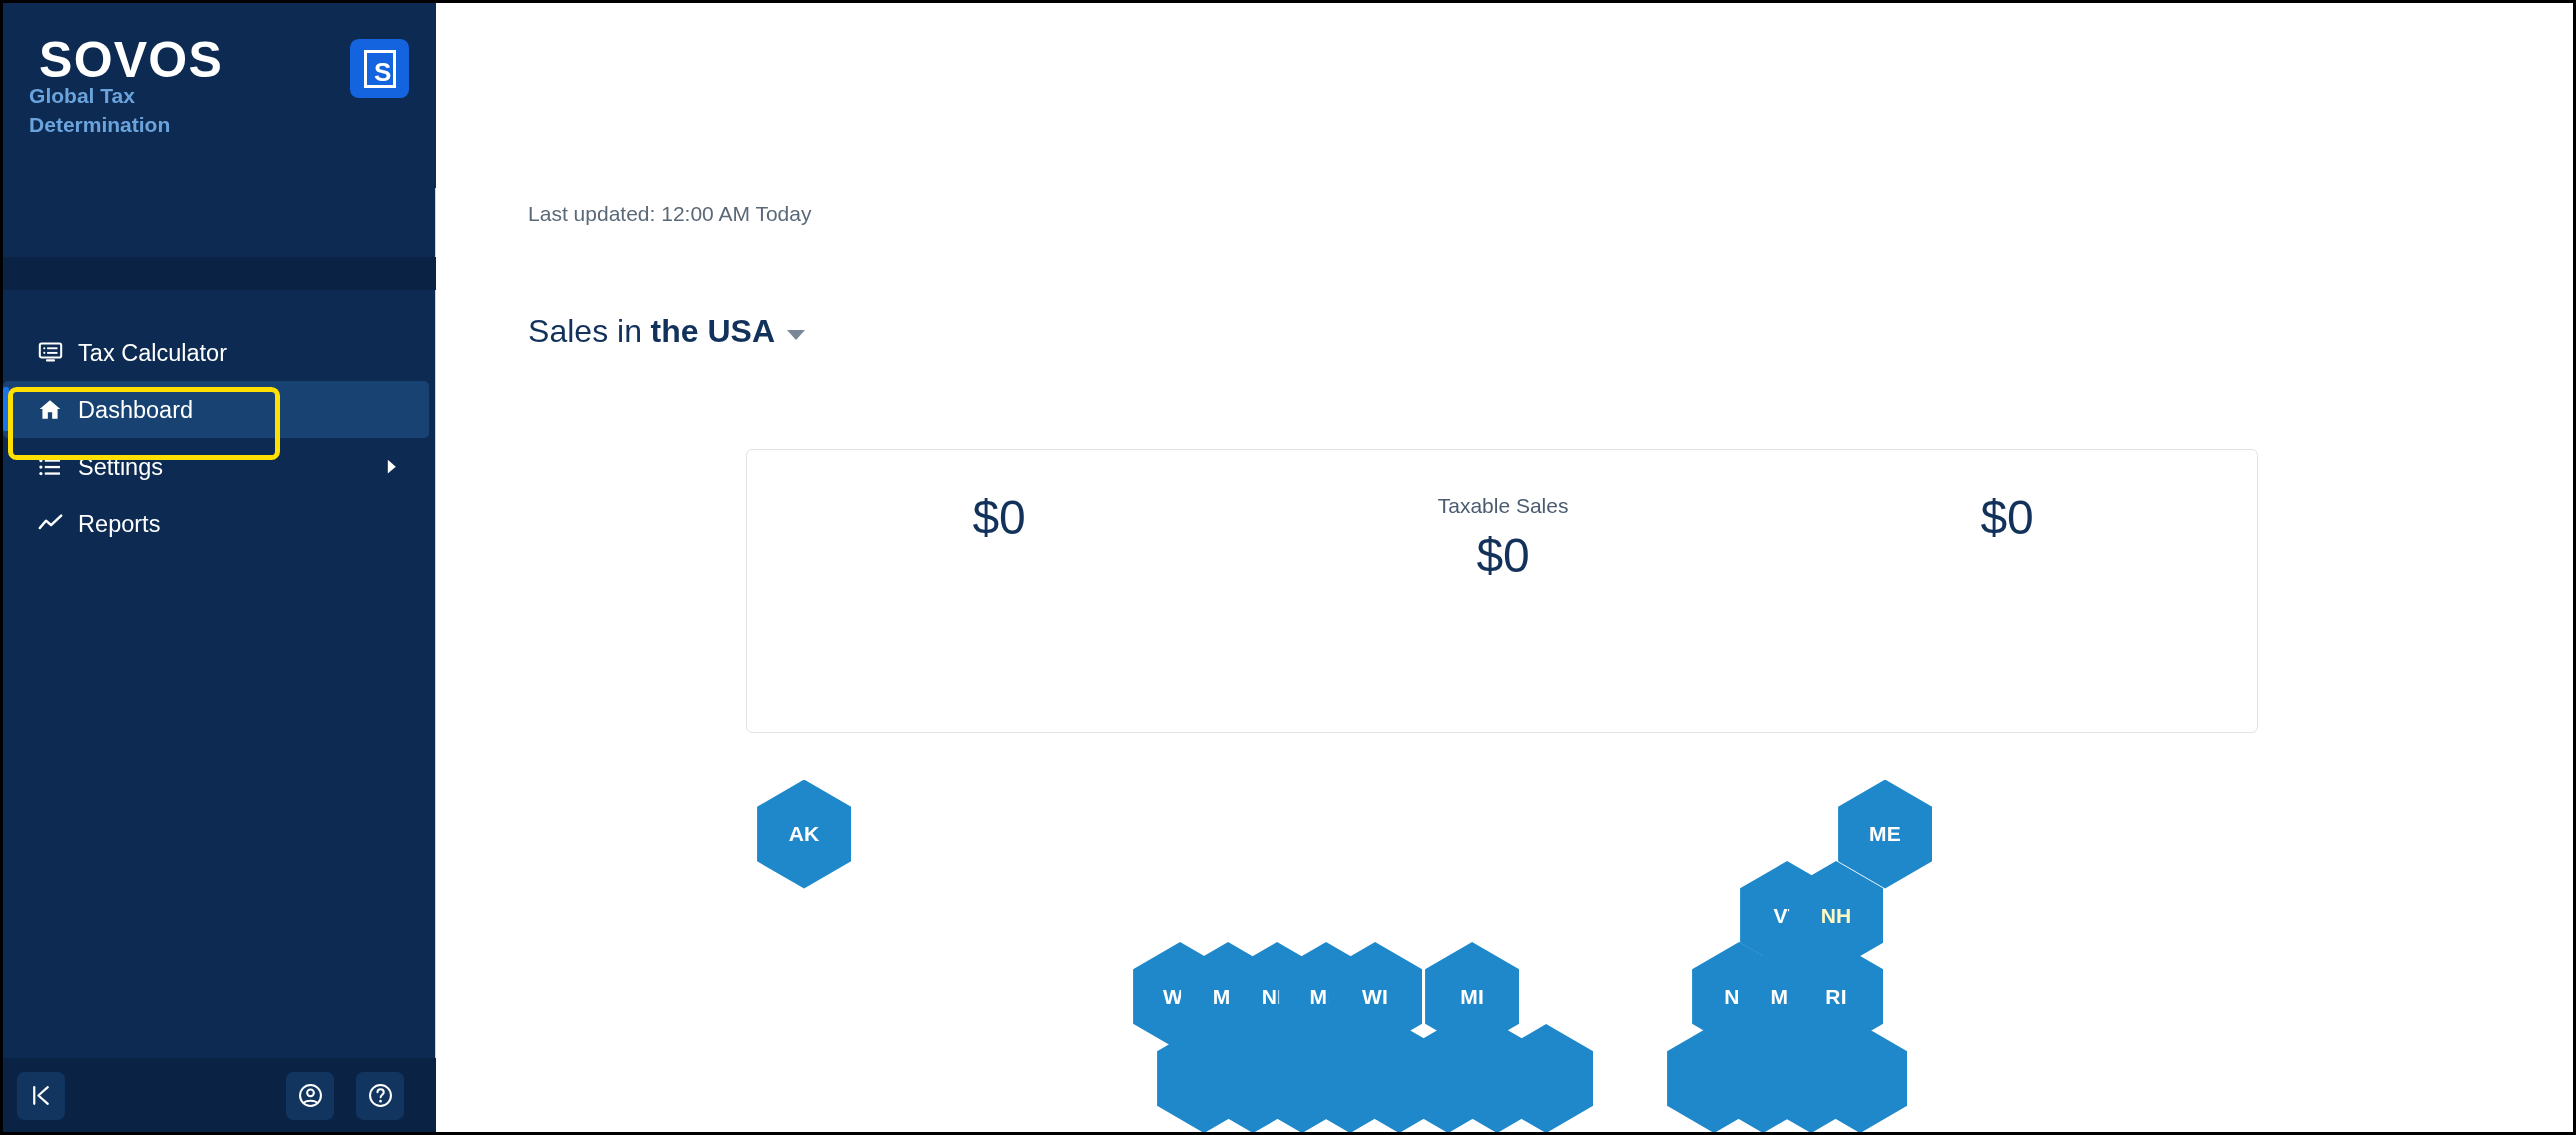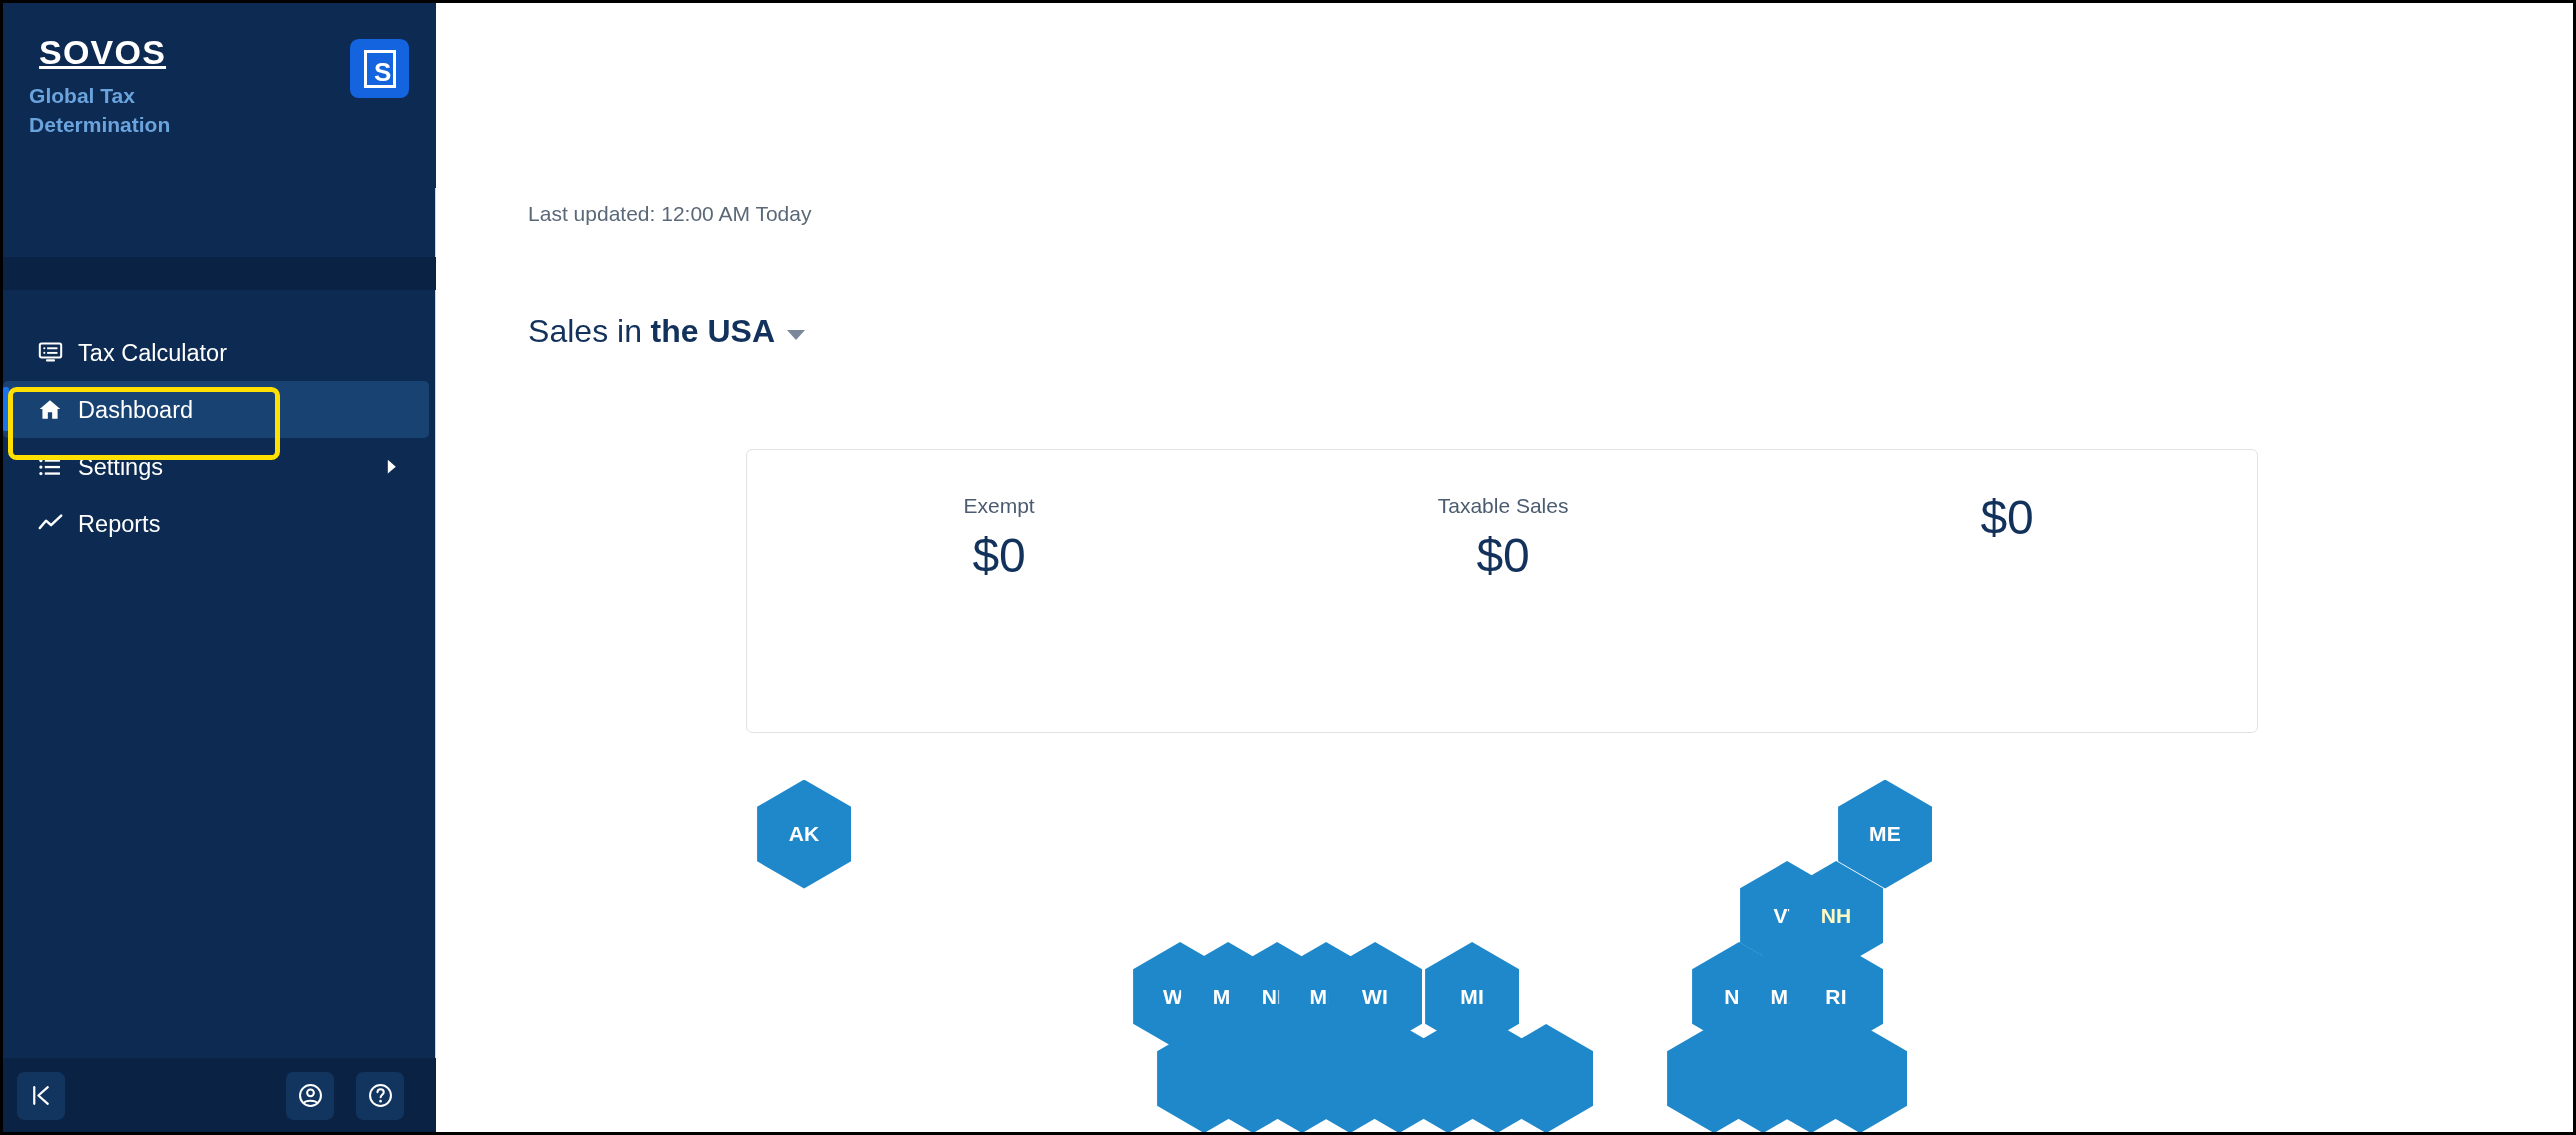--- a/index.html
+++ b/index.html
@@ -24,22 +24,22 @@
     background: #0d2b52;
     border-right: 1.2px solid #c8d4e4;
   }
   .brand-area {
     position: absolute; left: 0; top: 0;
     width: 433px; height: 185px;
     background: #0d2b52;
   }
   .brand-word {
     position: absolute; left: 36px; top: 32px;
-    font-size: 34px; font-weight: 700; letter-spacing: 1.2px;
-    color: #ffffff; line-height: 1; text-decoration: underline;
+    font-size: 50px; font-weight: 700; letter-spacing: 1.2px;
+    color: #ffffff; line-height: 1;
   }
   .brand-sub {
     position: absolute; left: 26px; top: 79px;
     width: 204px;
     font-size: 21px; font-weight: 700; line-height: 1.38;
     color: #6ba3dd;
   }
   .brand-logo {
     position: absolute; left: 347px; top: 36px;
     width: 59px; height: 59px;
@@ -324,21 +324,20 @@
 
     <div id="region-select">
       <span class="rs-pre">Sales in</span>
       <span class="rs-val">the USA</span>
       <span class="rs-caret"></span>
     </div>
 
     <section id="summary-card">
       <div class="metrics">
         <div class="metric">
-          <div class="m-label">Exempt</div>
           <div class="m-value">$0</div>
         </div>
         <div class="metric">
           <div class="m-label">Taxable Sales</div>
           <div class="m-value">$0</div>
         </div>
         <div class="metric">
           <div class="m-value">$0</div>
         </div>
       </div>

